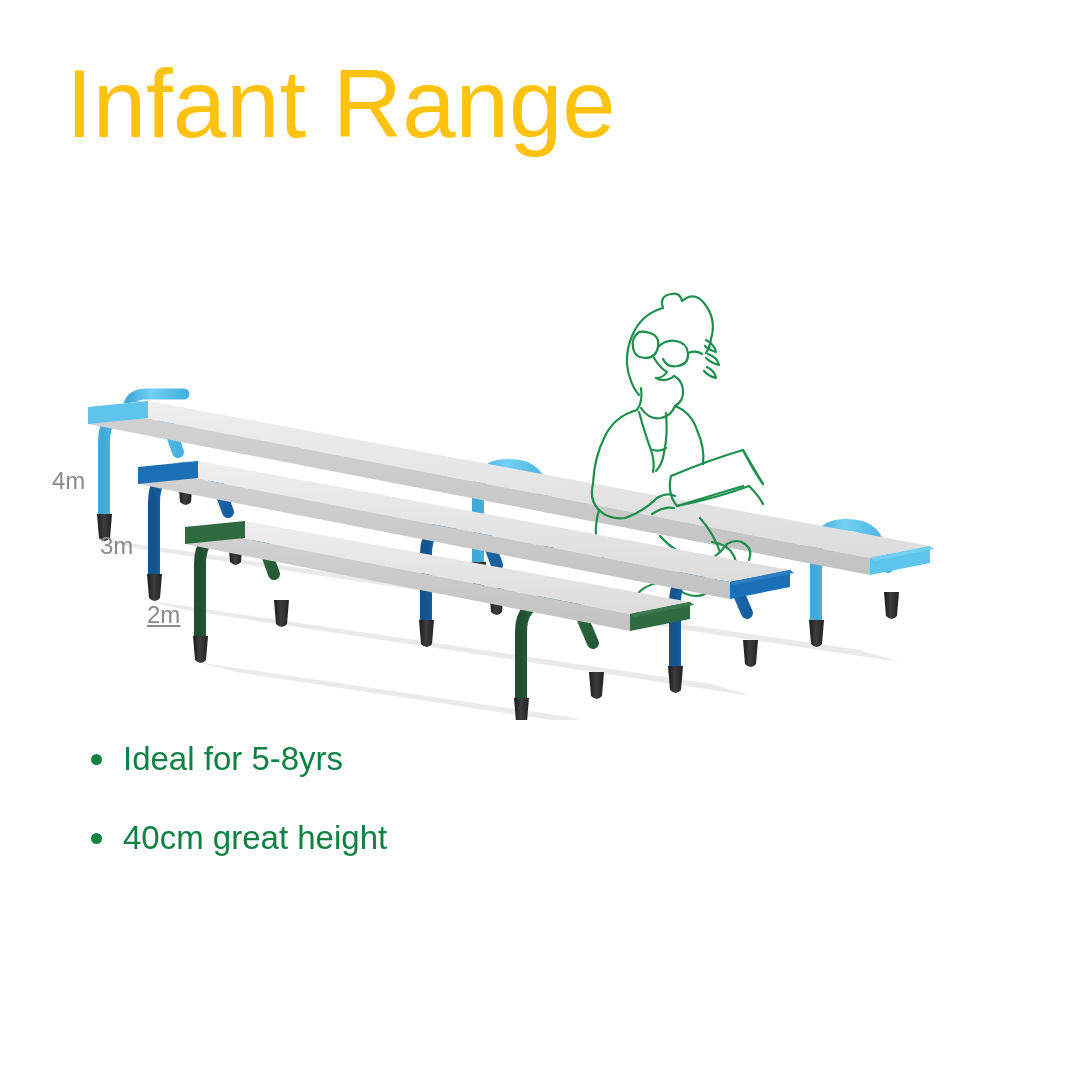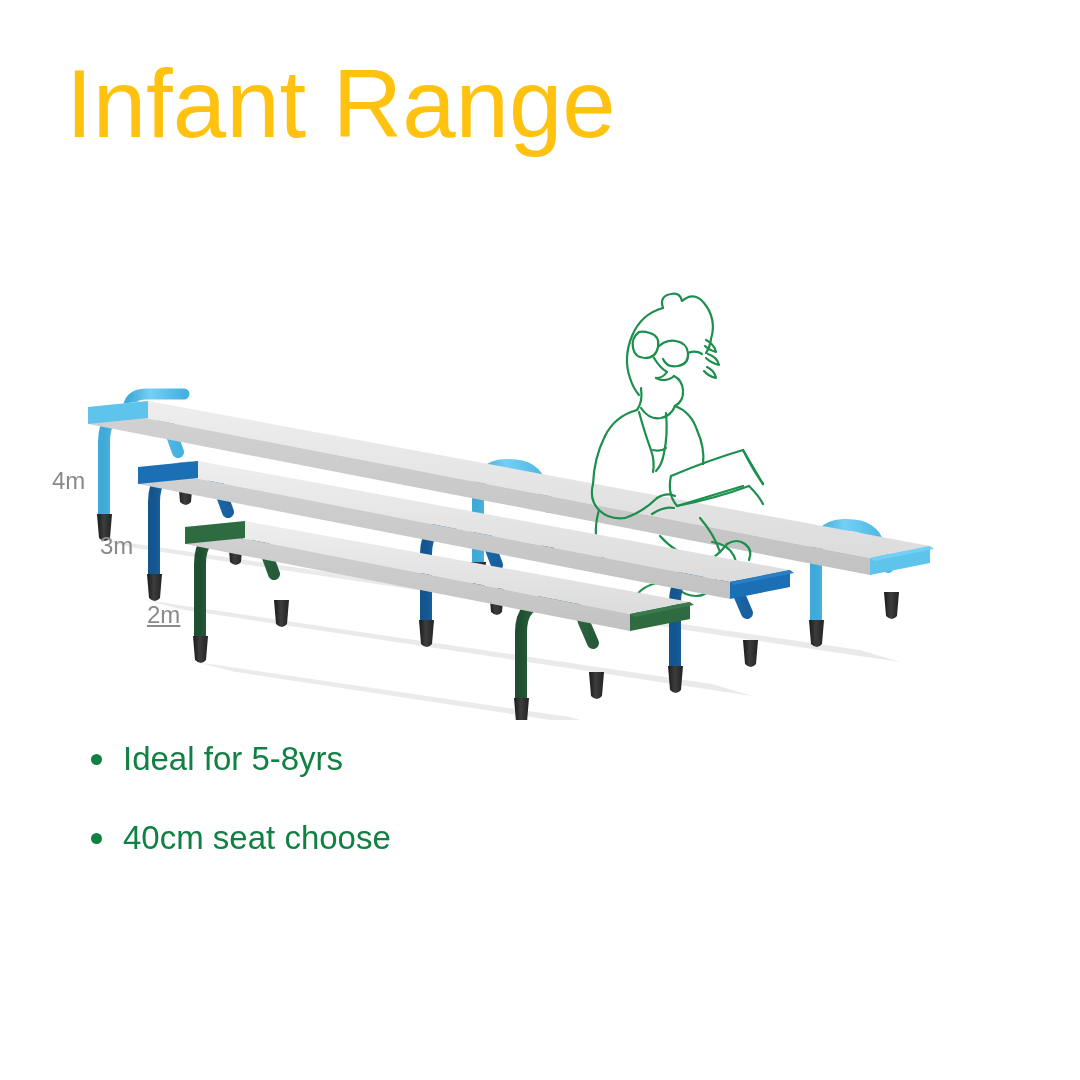--- a/index.html
+++ b/index.html
@@ -264,17 +264,17 @@
   <div class="dim-label" id="dim-3m">3m</div>
   <div class="dim-label" id="dim-2m">2m</div>
 
   <ul id="feature-list">
     <li>
       <span class="bullet-dot"></span>
       <span>Ideal for 5-8yrs</span>
     </li>
     <li>
       <span class="bullet-dot"></span>
-      <span>40cm seat choose</span>
+      <span>40cm great height</span>
     </li>
   </ul>
 
 </div>
 
 </body></html>

